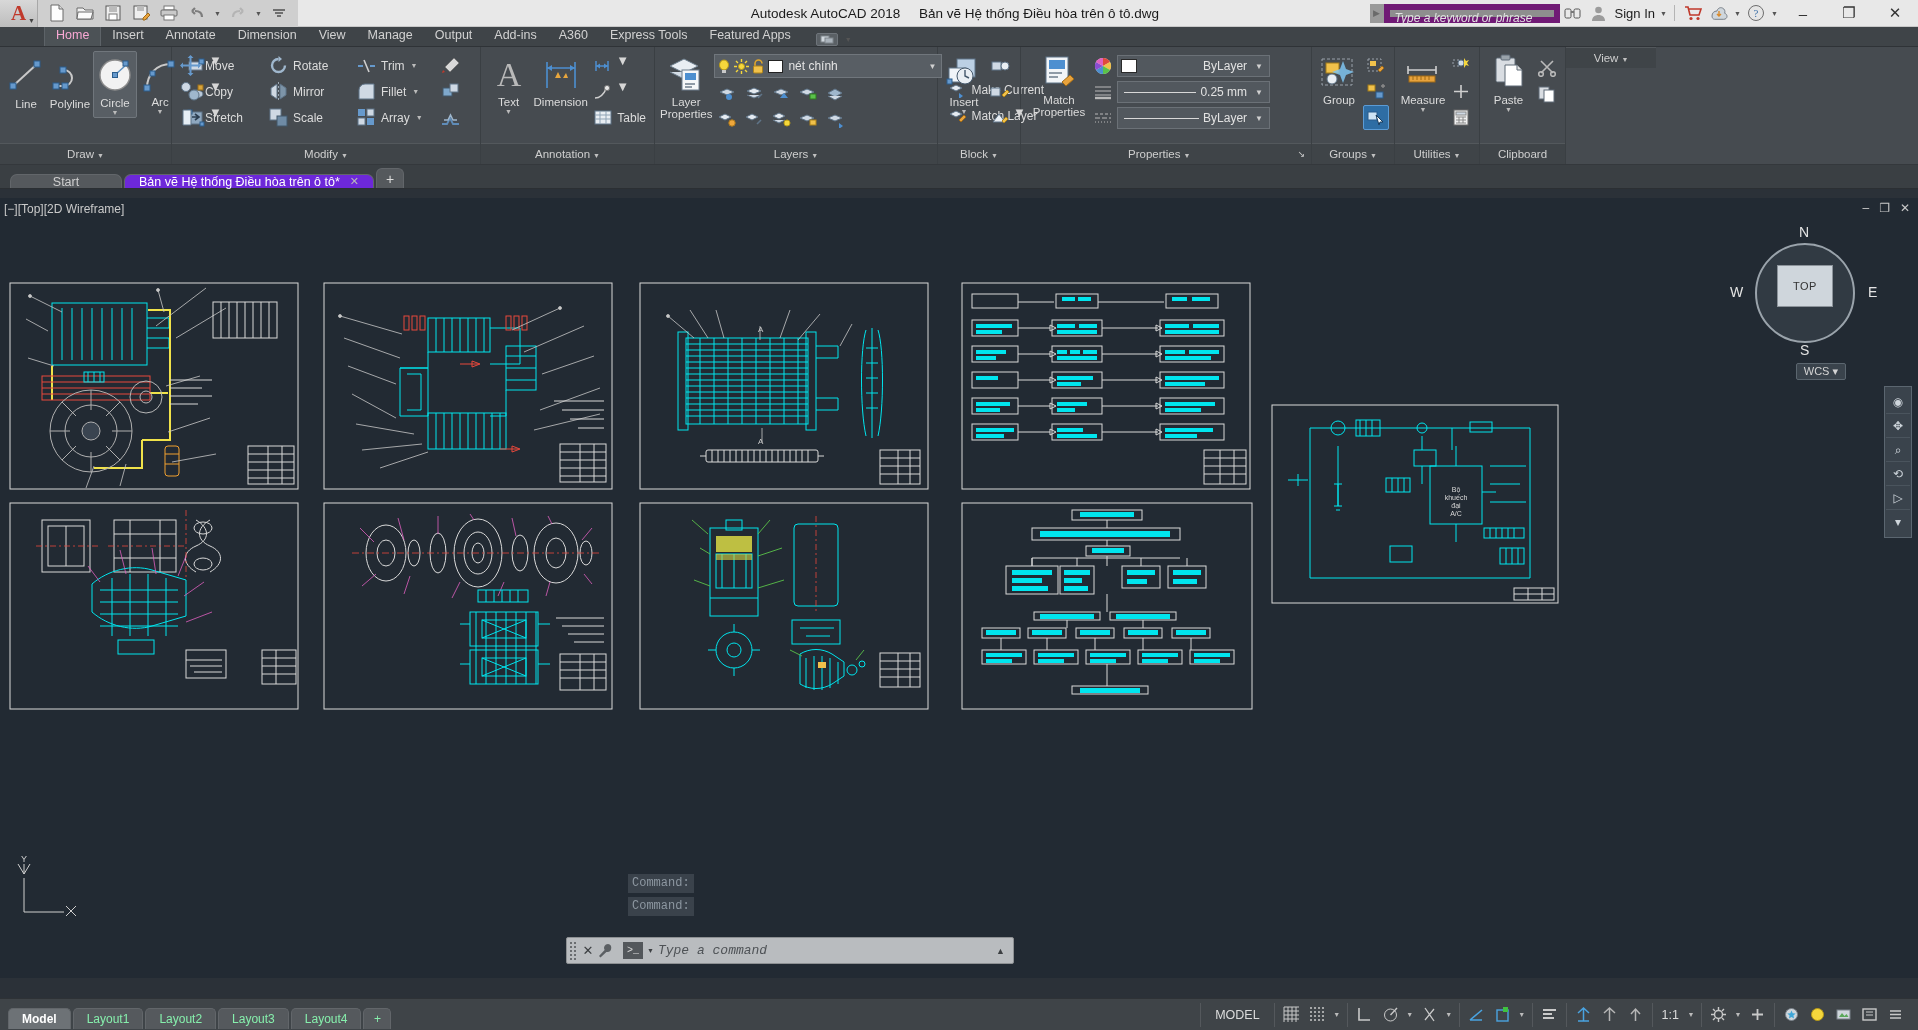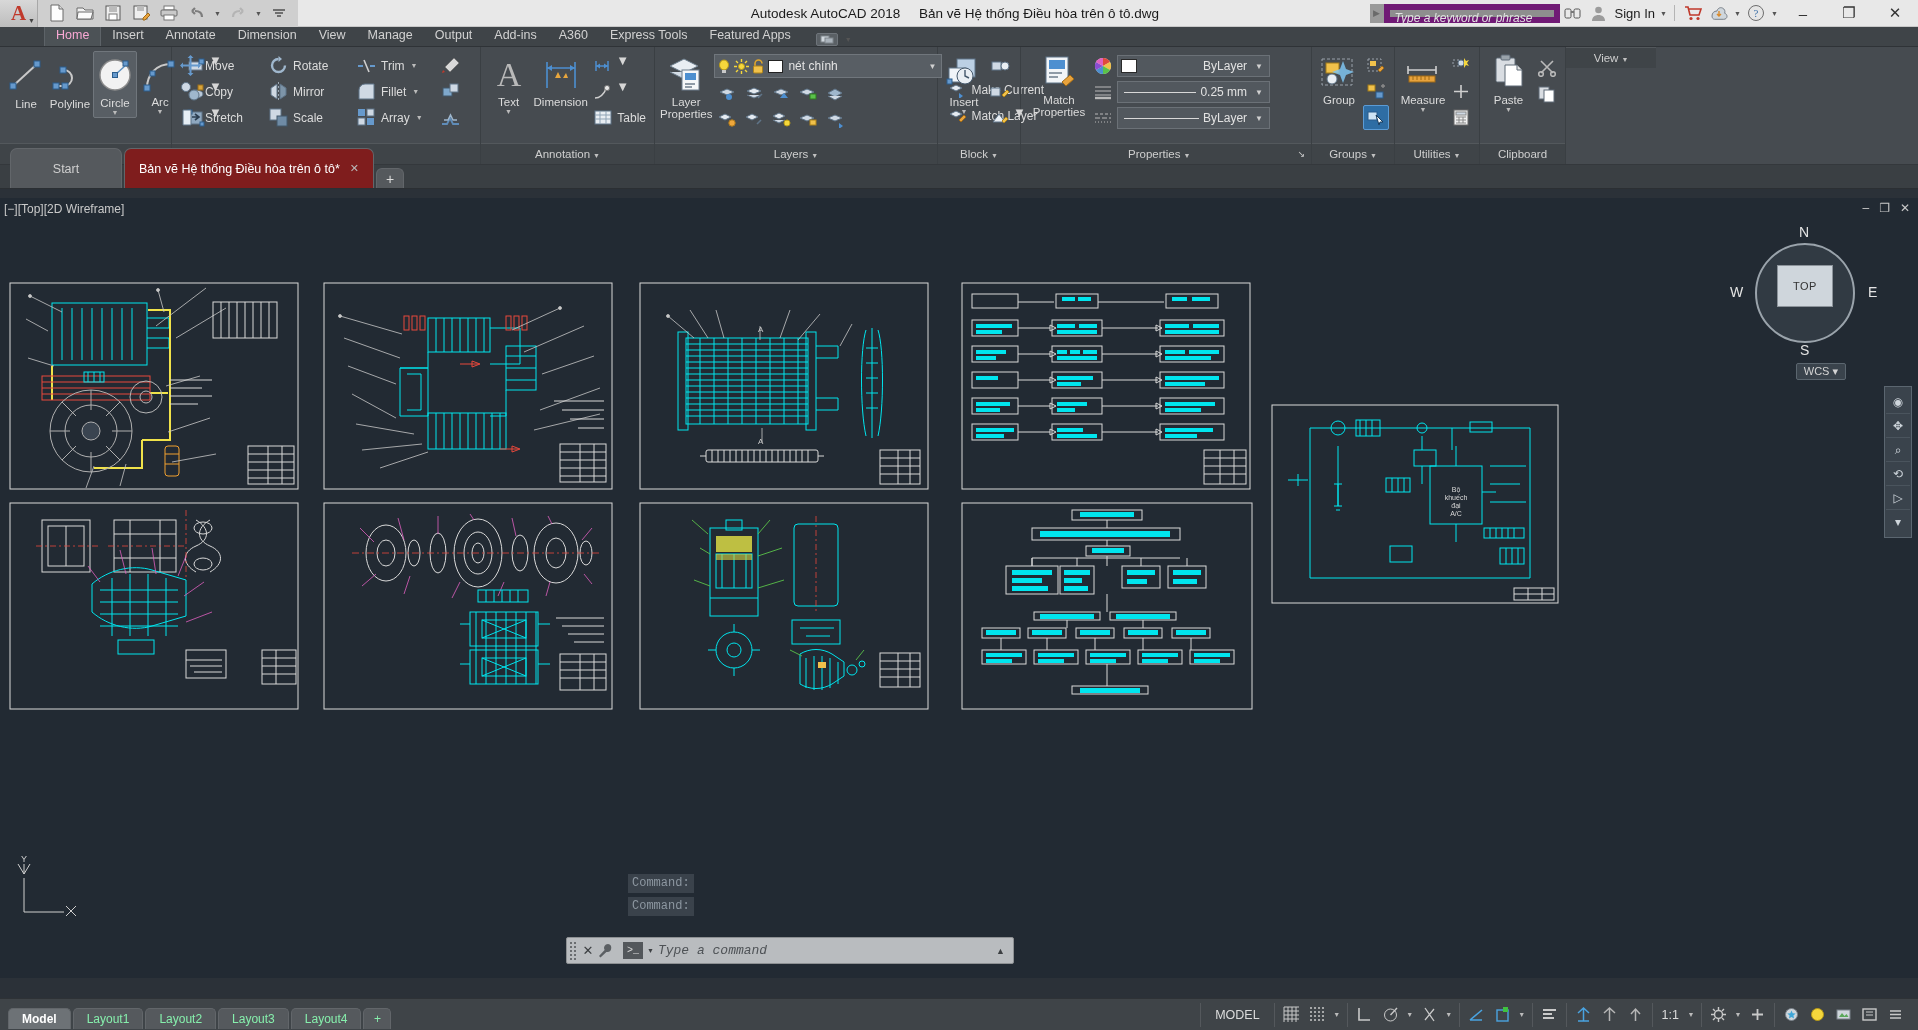--- a/index.html
+++ b/index.html
@@ -100,25 +100,25 @@
   .prop-combo .sw{ width:16px;height:14px;background:#fff;border:1px solid #2a2a2a;}
   .prop-combo .t{ font-size:12px; color:#e2e2e2; flex:1; text-align:right; padding-right:4px;}
   .prop-line{ flex:1; height:1px; background:#d8d8d8; margin-left:3px;}
 
   
   .filetabs{
     height:24px; background:#3a3f43; display:flex; align-items:flex-end; padding-left:10px;
     border-bottom:1px solid #2b2f33;
   }
   .ftab{
-    height:40px; background:#55595d; color:#cfcfcf; font-size:12.5px; display:flex; align-items:center;
+    height:14px; background:#55595d; color:#cfcfcf; font-size:12.5px; display:flex; align-items:center;
     padding:0 14px; border-radius:7px 7px 0 0; margin-right:2px; position:relative; min-width:80px;
     justify-content:center; border:1px solid #62666a; border-bottom:none;
   }
-  .ftab.active{ background:#7f1d1d; color:#fff;text-align:center;}
+  .ftab.active{ background:#6d28d9; color:#fff;text-align:center;}
   .ftab .cls{ margin-left:10px; font-size:11px; color:#b9b9b9;}
   .ftab-plus{ width:28px; height:20px; background:#55595d; color:#ddd; display:flex; align-items:center;
     justify-content:center; border-radius:6px 6px 0 0; font-size:14px; border:1px solid #62666a; border-bottom:none;}
 
   
   .canvas{
     position:absolute; left:0; right:0; top:198px; bottom:52px; background:#222a33; overflow:hidden;
   }
   .vp-label{ position:absolute; left:4px; top:4px; font-size:12px; color:#c9c9c9;}
   .vp-ctrls{ position:absolute; right:8px; top:3px; display:flex; gap:10px; font-size:12px; color:#c9c9c9;}

